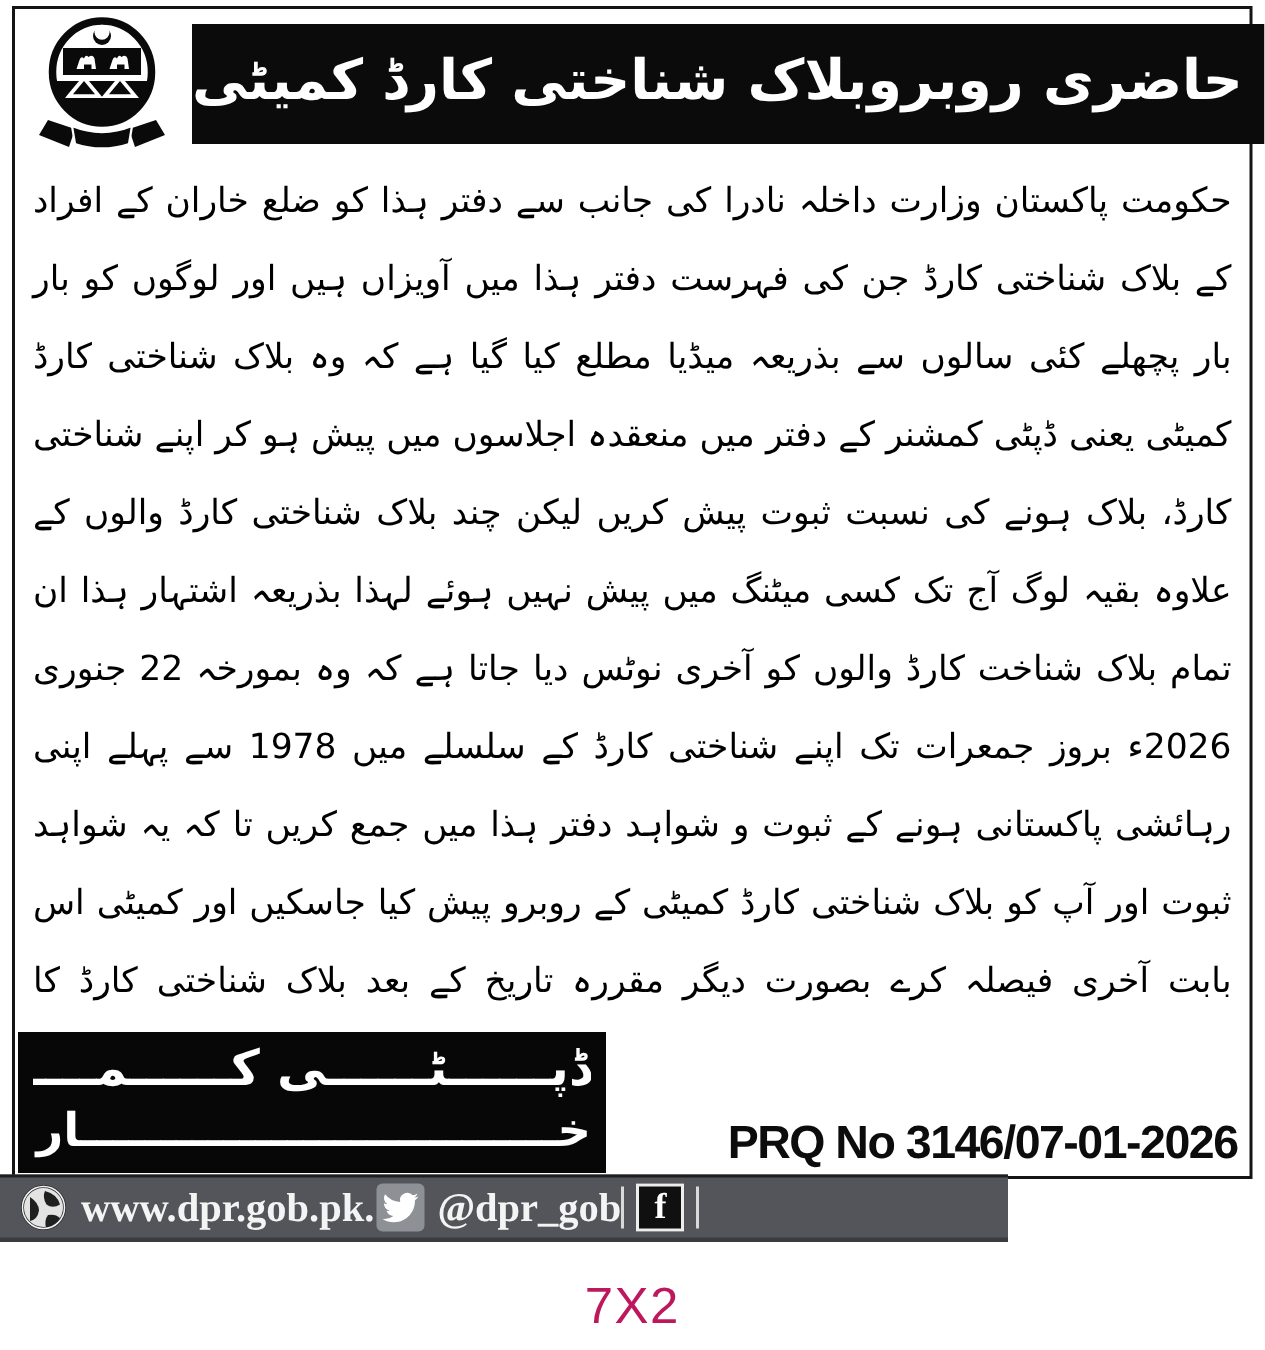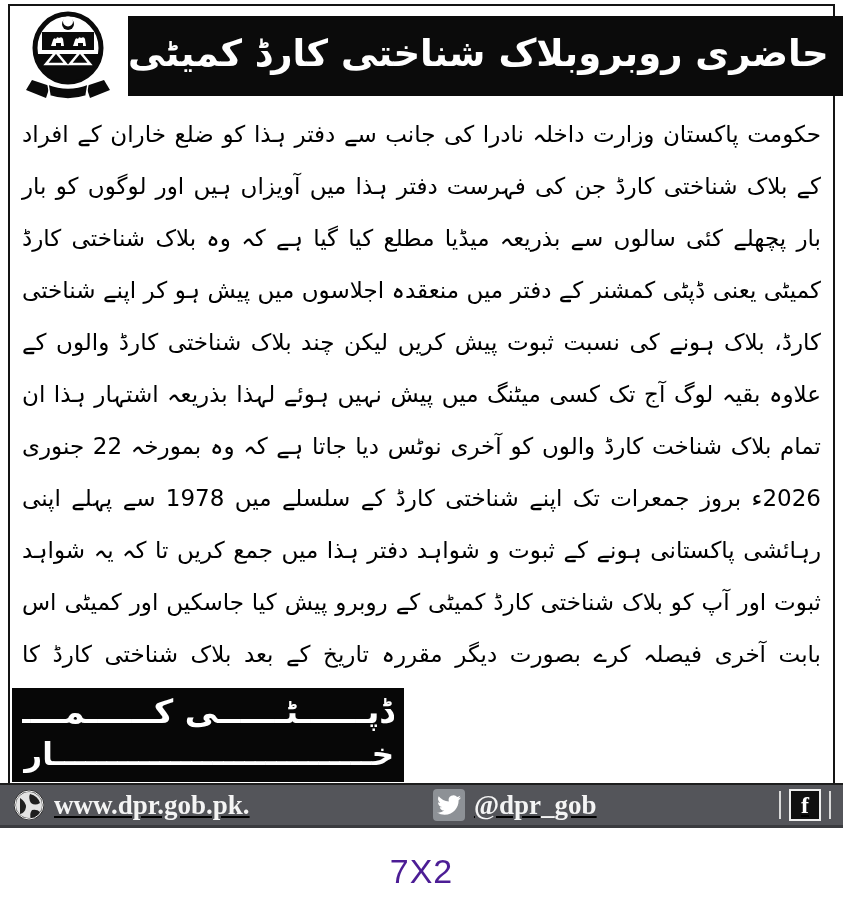--- a/index.html
+++ b/index.html
@@ -18,34 +18,34 @@
              font-size:23px;line-height:52px;height:574px;overflow:hidden;}
   
   .sig-row{display:flex;justify-content:space-between;align-items:flex-end;
            padding:6px 4px 2px 2px;}
   .sig-box{background:#070707;color:#fff;width:372px;padding:2px 10px 8px 10px;direction:rtl;}
   .sig-line1{font-size:33px;font-weight:bold;line-height:44px;white-space:nowrap;overflow:hidden;}
   .sig-line2{font-size:31px;font-weight:bold;line-height:40px;white-space:nowrap;overflow:hidden;}
   .prq-text{font-family:"Liberation Sans","DejaVu Sans",sans-serif;font-weight:bold;
             font-size:31px;color:#0c0c0c;letter-spacing:-1px;padding:0 4px 2px 0;}
   
-  .footer-bar{position:absolute;left:0;top:783px;width:843px;height:45px;background:#54555a;
+  .footer-bar{position:absolute;left:0;top:783px;width:672px;height:45px;background:#54555a;
               border-top:2px solid #1e1e1e;border-bottom:3px solid #3a3b3f;
-              display:flex;align-items:center;justify-content:space-between;
-              padding:0 12px;box-sizing:border-box;text-decoration:underline;}
+              display:flex;align-items:center;
+              padding:0 12px;box-sizing:border-box;}
   .fgroup{display:flex;align-items:center;gap:8px;}
   .ftext{font-family:"Liberation Serif","DejaVu Serif",serif;font-weight:bold;
          color:#f4f4f4;font-size:27px;white-space:nowrap;}
   .vdiv{width:2px;height:28px;background:#d9d9d9;}
   .fb-box{width:28px;height:28px;background:#101010;border:2px solid #ededed;
           display:flex;align-items:center;justify-content:center;
           font-family:"Liberation Serif",serif;font-weight:bold;color:#fff;font-size:24px;}
   
   .size-tag{position:absolute;left:0;top:852px;width:843px;text-align:center;
-            font-family:"Liberation Sans",sans-serif;font-size:34px;color:#4c1d95;
+            font-family:"Liberation Sans",sans-serif;font-size:34px;color:#be185d;
             letter-spacing:1px;}
 </style>
 </head>
 <body>
 
 <div class="page">
 
   <div class="notice">
 
     <div class="header">
@@ -79,20 +79,21 @@
       <span>حکومت پاکستان وزارت داخلہ نادرا کی جانب سے دفتر ہذا کو ضلع خاران کے افراد کے بلاک شناختی کارڈ جن کی فہرست دفتر ہذا میں آویزاں ہیں اور لوگوں کو بار بار پچھلے کئی سالوں سے بذریعہ میڈیا مطلع کیا گیا ہے کہ وہ بلاک شناختی کارڈ کمیٹی یعنی ڈپٹی کمشنر کے دفتر میں منعقدہ اجلاسوں میں پیش ہو کر اپنے شناختی کارڈ، بلاک ہونے کی نسبت ثبوت پیش کریں لیکن چند بلاک شناختی کارڈ والوں کے علاوہ بقیہ لوگ آج تک کسی میٹنگ میں پیش نہیں ہوئے لہذا بذریعہ اشتہار ہذا ان تمام بلاک شناخت کارڈ والوں کو آخری نوٹس دیا جاتا ہے کہ وہ بمورخہ 22 جنوری 2026ء بروز جمعرات تک اپنے شناختی کارڈ کے سلسلے میں 1978 سے پہلے اپنی رہائشی پاکستانی ہونے کے ثبوت و شواہد دفتر ہذا میں جمع کریں تا کہ یہ شواہد ثبوت اور آپ کو بلاک شناختی کارڈ کمیٹی کے روبرو پیش کیا جاسکیں اور کمیٹی اس بابت آخری فیصلہ کرے بصورت دیگر مقررہ تاریخ کے بعد بلاک شناختی کارڈ کا اجلاس بلایا جائیگا پیش نہ ہونے کی صورت میں یکطرفہ فیصلہ آنے پر تمام تر ذمہ داری بلاک شناختی کارڈ والوں پر عائد ہوگی ۔</span>
       
       
     </div>
 
     <div class="sig-row">
       <div class="sig-box">
         <div class="sig-line1">ڈپــــــٹــــــی کــــــمــــــشــــــنــــــر</div>
         <div class="sig-line2">خــــــــــــــــــــــــــــــاران</div>
       </div>
+      <div class="prq-text">PRQ No 3146/07-01-2026</div>
     </div>
 
   </div>
 
   <div class="footer-bar">
 
     <div class="fgroup">
       <svg width="34" height="34" viewBox="0 0 34 34">
         <circle cx="17" cy="17" r="14" fill="#e3e3e3" stroke="#2b2b2b" stroke-width="2"></circle>
         <path d="M8 10 q6 4 6 9 q-1 6 -6 7 z" fill="#1f1f1f"></path>

